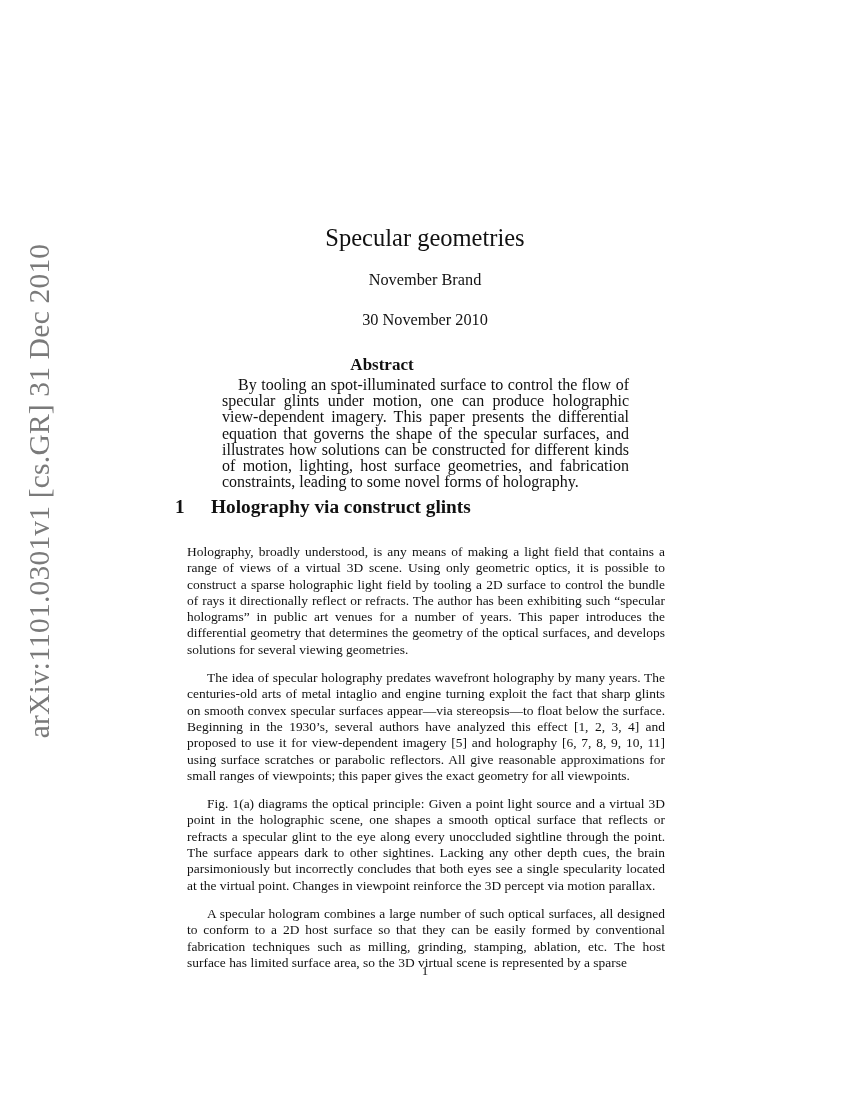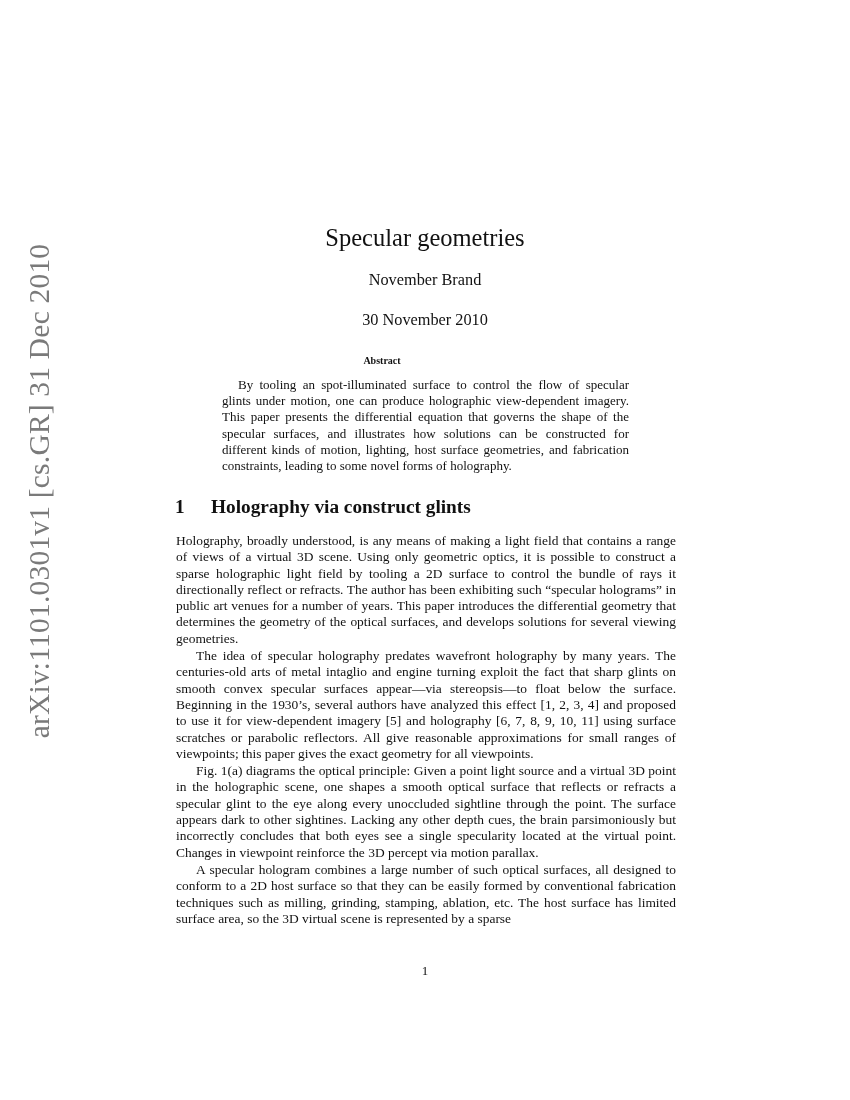--- a/index.html
+++ b/index.html
@@ -14,35 +14,35 @@
       left: 50%; top: 50%;
       transform: translate(-50%, -50%) rotate(-90deg);
       white-space: nowrap;
       font-size: 29.5px;
       color: #7a7a7a;
       letter-spacing: 0.2px;
     }
     .title { position: absolute; left: 0; width: 850px; top: 224px; text-align: center; font-size: 24.5px; }
     .author { position: absolute; left: 0; width: 850px; top: 270px; text-align: center; font-size: 16.3px; }
     .date { position: absolute; left: 0; width: 850px; top: 302px; text-align: center; font-size: 16.3px; margin-top: 8px; }
-    .abstract-heading { position: absolute; left: 0; width: 764px; top: 355px; text-align: center; font-size: 10px; font-weight: bold; }
+    .abstract-heading { position: absolute; left: 0; width: 764px; top: 355px; text-align: center; font-size: 17px; font-weight: bold; }
     .abstract-body {
       position: absolute; left: 222px; width: 407px; top: 377px;
-      font-size: 13px; line-height: 16.2px; text-align: justify; text-indent: 16px;
+      font-size: 16px; line-height: 16.2px; text-align: justify; text-indent: 16px;
       hyphens: manual;
     }
     .section-heading {
       position: absolute; left: 175px; top: 496px; font-size: 19.3px; font-weight: bold;
     }
     .section-heading .num { display: inline-block; width: 36px; }
     .body {
       position: absolute; left: 175px; width: 502px; top: 532px;
       font-size: 13.45px; line-height: 16.3px; text-align: justify;
     }
-    .body p { margin: 1px; text-indent: 20px; }
+    .body p { margin: 12px; text-indent: 20px; }
     .body p.first { text-indent: 0; }
     .page-number { position: absolute; left: 0; width: 850px; top: 963px; text-align: center; font-size: 13px; }
   </style>
 </head>
 <body>
 
 <div class="sidebar-stamp">
   <span>arXiv:1101.0301v1  [cs.GR]  31 Dec 2010</span>
 </div>
 

